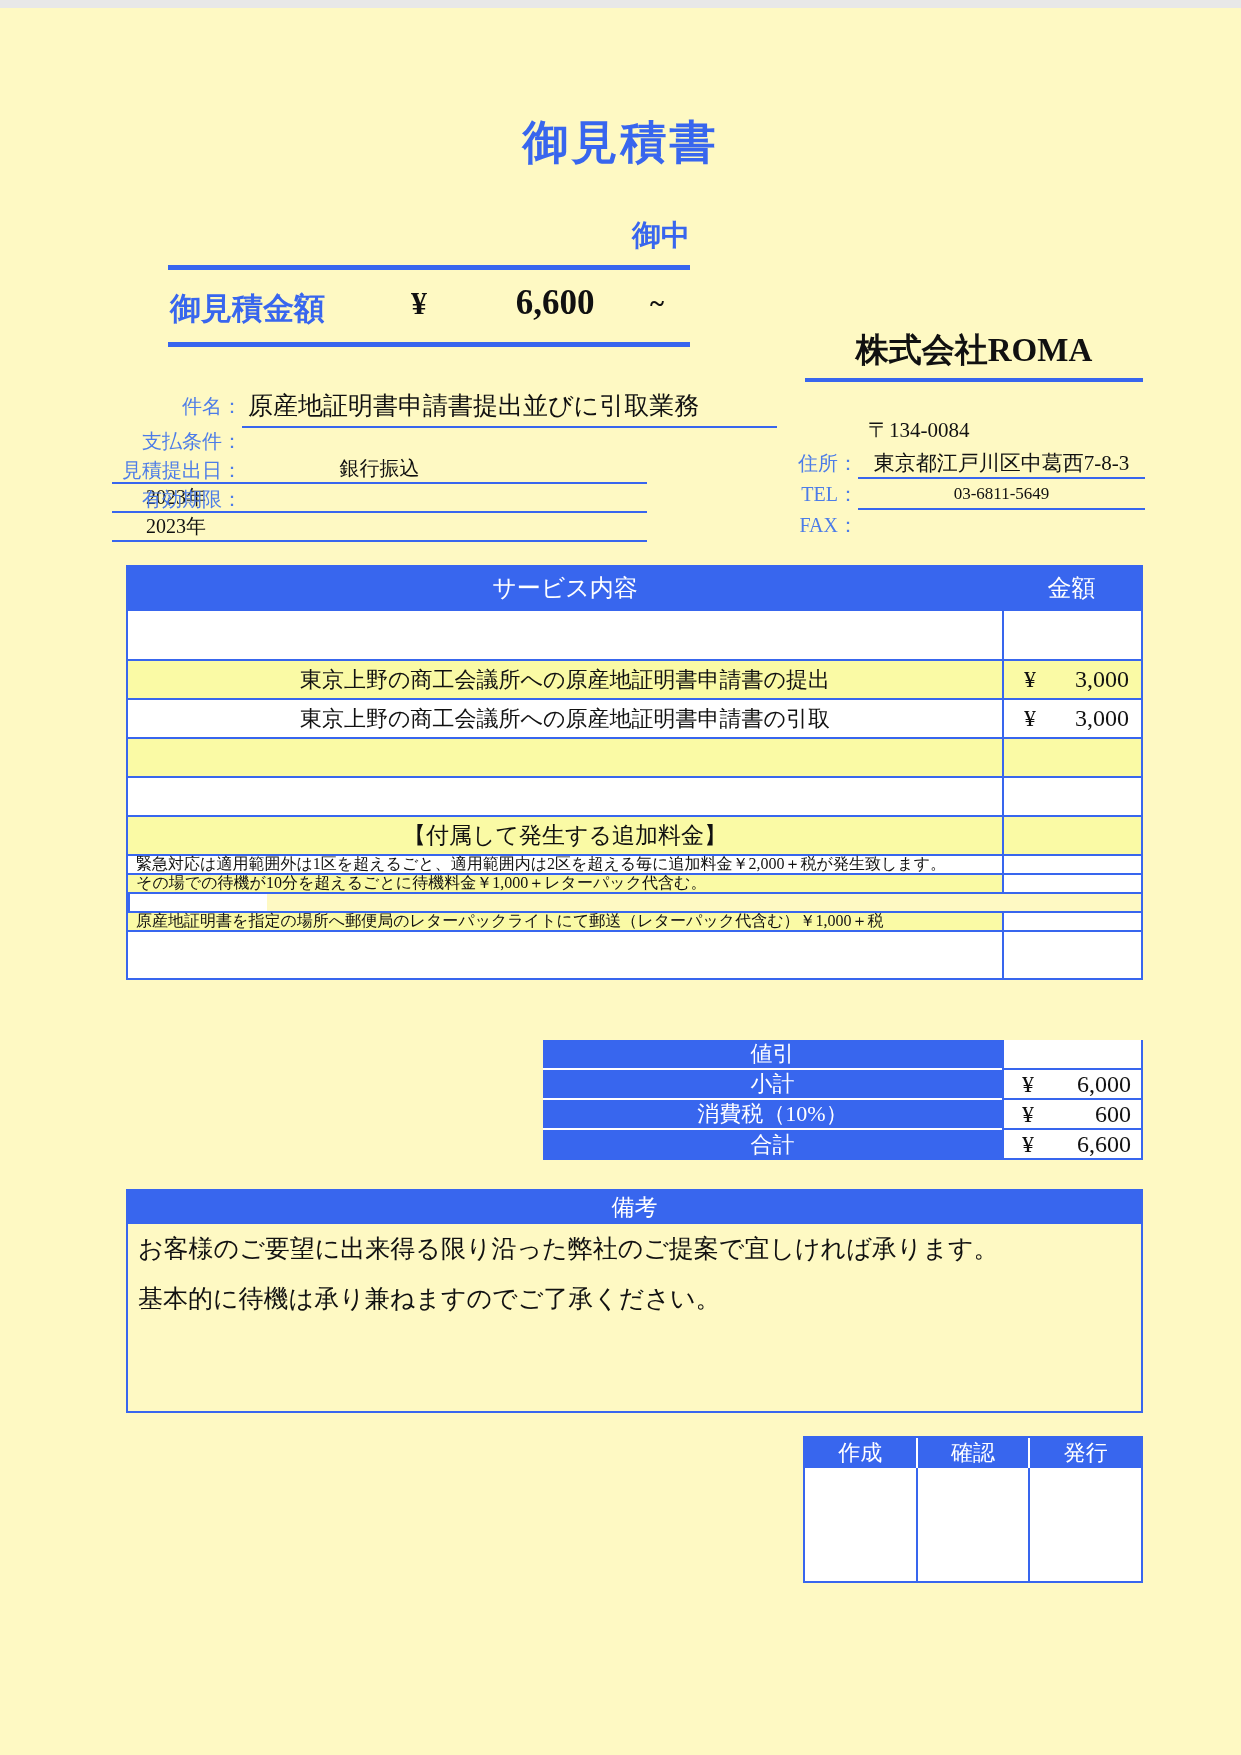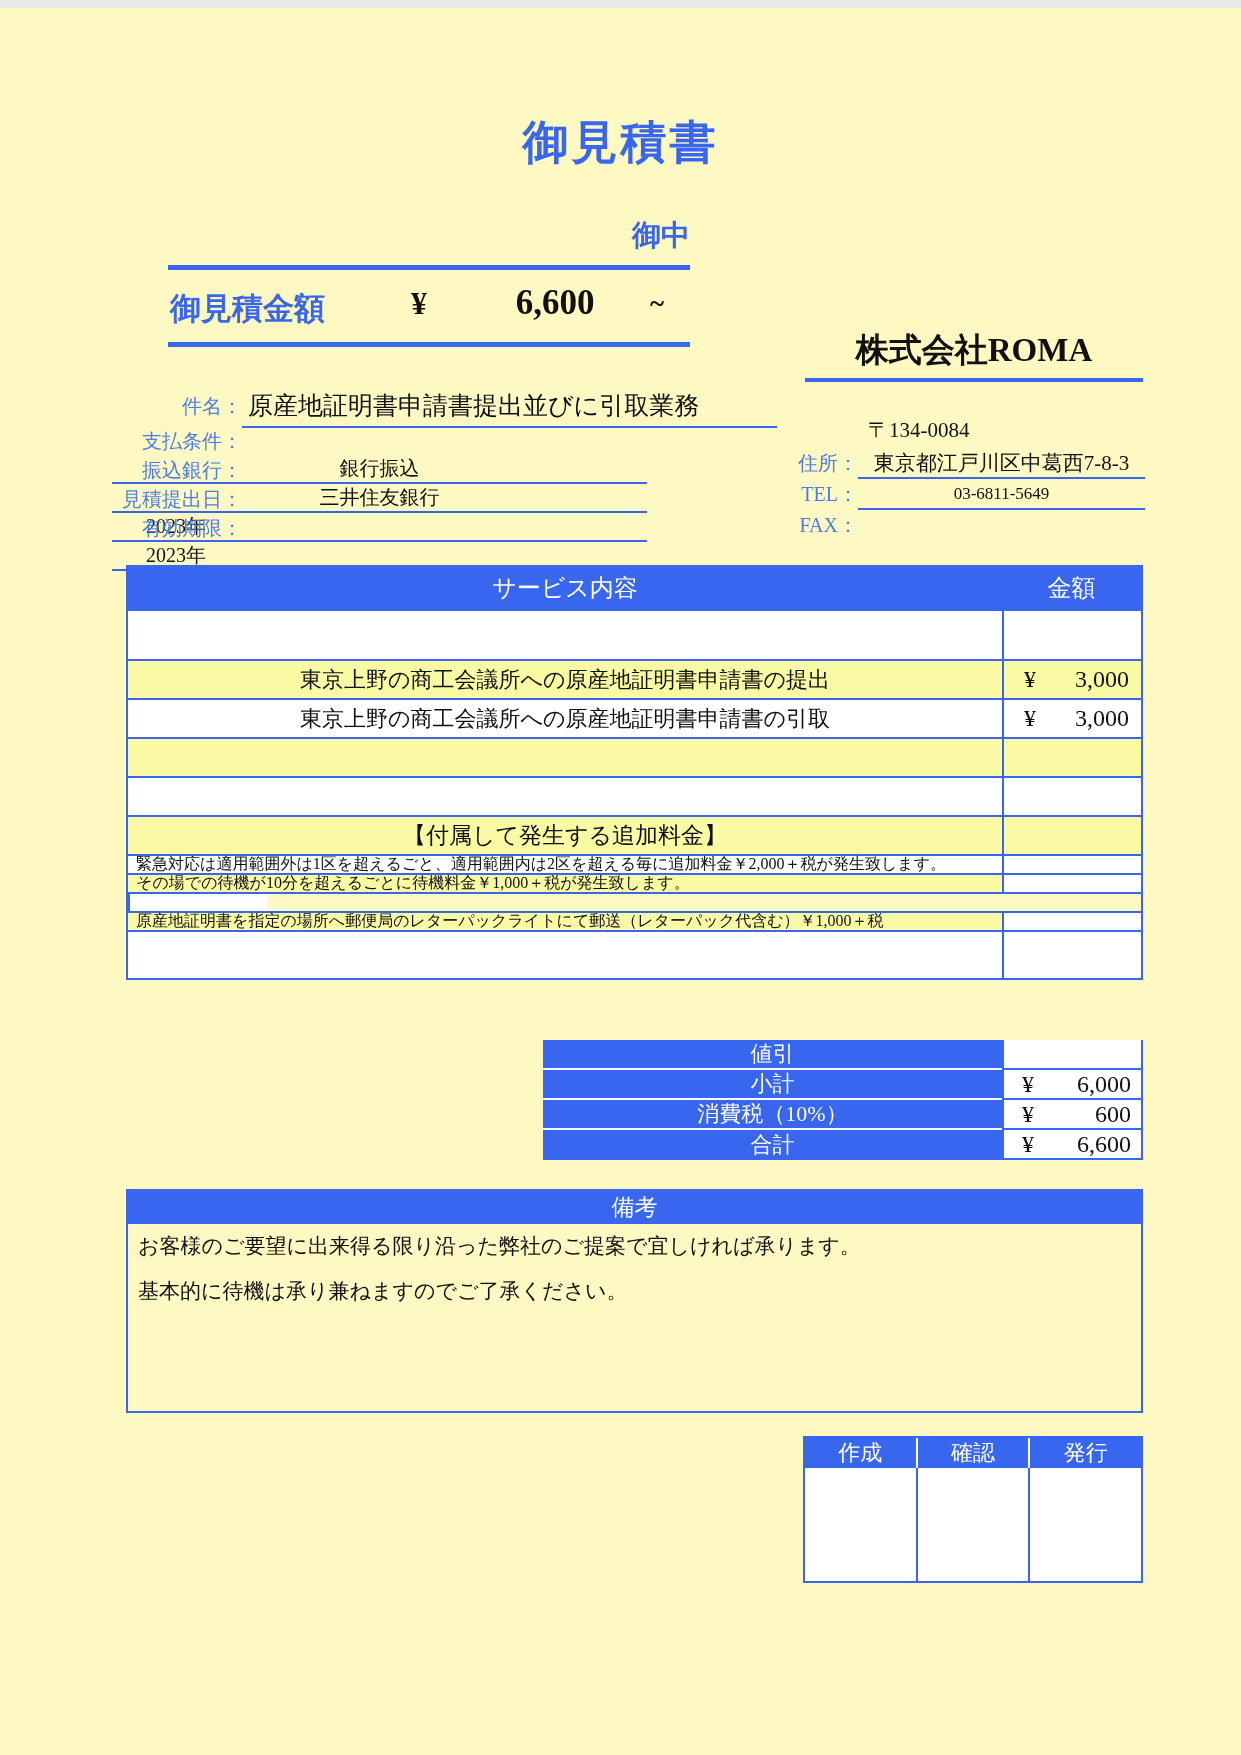--- a/index.html
+++ b/index.html
@@ -125,21 +125,21 @@
   
   .remarks {
     position:absolute; left:126px; top:1181px; width:1017px; height:224px;
     border:2px solid var(--blue);
   }
   .remarks-header {
     height:33px; background:var(--blue); color:#fff; font-size:23px;
     display:flex; align-items:center; justify-content:center;
   }
   .remarks-body { padding:8px 10px; }
-  .remarks-line { font-size:21px; color:#111; margin-bottom:17px; }
+  .remarks-line { font-size:25px; color:#111; margin-bottom:17px; }
 
   
   .approval { position:absolute; left:803px; top:1428px; width:340px; border:2px solid var(--blue); }
   .app-header { display:flex; height:30px; background:var(--blue); }
   .app-hcell {
     flex:1; color:#fff; font-size:22px;
     display:flex; align-items:center; justify-content:center;
   }
   .app-hcell + .app-hcell { border-left:2px solid #ffffff; }
   .app-body { display:flex; height:113px; background:#fff; }
@@ -167,24 +167,20 @@
 
   <div class="fields">
     <div class="field-row r-subject">
       <div class="f-label">件名：</div>
       <div class="f-value">原産地証明書申請書提出並びに引取業務</div>
     </div>
     <div class="field-row r-std">
       <div class="f-label">支払条件：</div>
       <div class="f-value">銀行振込</div>
     </div>
-    <div class="field-row r-std">
-      <div class="f-label">振込銀行：</div>
-      <div class="f-value">三井住友銀行</div>
-    </div>
     <div class="field-row r-std r-date">
       <div class="f-label">見積提出日：</div>
       <div class="f-value">2023年</div>
     </div>
     <div class="field-row r-std r-date">
       <div class="f-label">有効期限：</div>
       <div class="f-value">2023年</div>
     </div>
   </div>
 
@@ -254,21 +250,21 @@
         </div>
     </div>
     <div class="svc-row h35">
       <div class="svc-cell note bg-w">緊急対応は適用範囲外は1区を超えるごと、適用範囲内は2区を超える毎に追加料金￥2,000＋税が発生致します。</div>
       <div class="amt-cell bg-w">
           <span class="yen"></span>
           <span class="val"></span>
         </div>
     </div>
     <div class="svc-row h35">
-      <div class="svc-cell note bg-y">その場での待機が10分を超えるごとに待機料金￥1,000＋税が発生致します。</div>
+      <div class="svc-cell note bg-y">その場での待機が10分を超えるごとに待機料金￥1,000＋レターパック代含む。</div>
       <div class="amt-cell bg-w">
           <span class="yen"></span>
           <span class="val"></span>
         </div>
     </div>
     <div class="svc-row h35">
       <div class="amt-cell bg-w">
           <span class="yen"></span>
           <span class="val"></span>
         </div>

